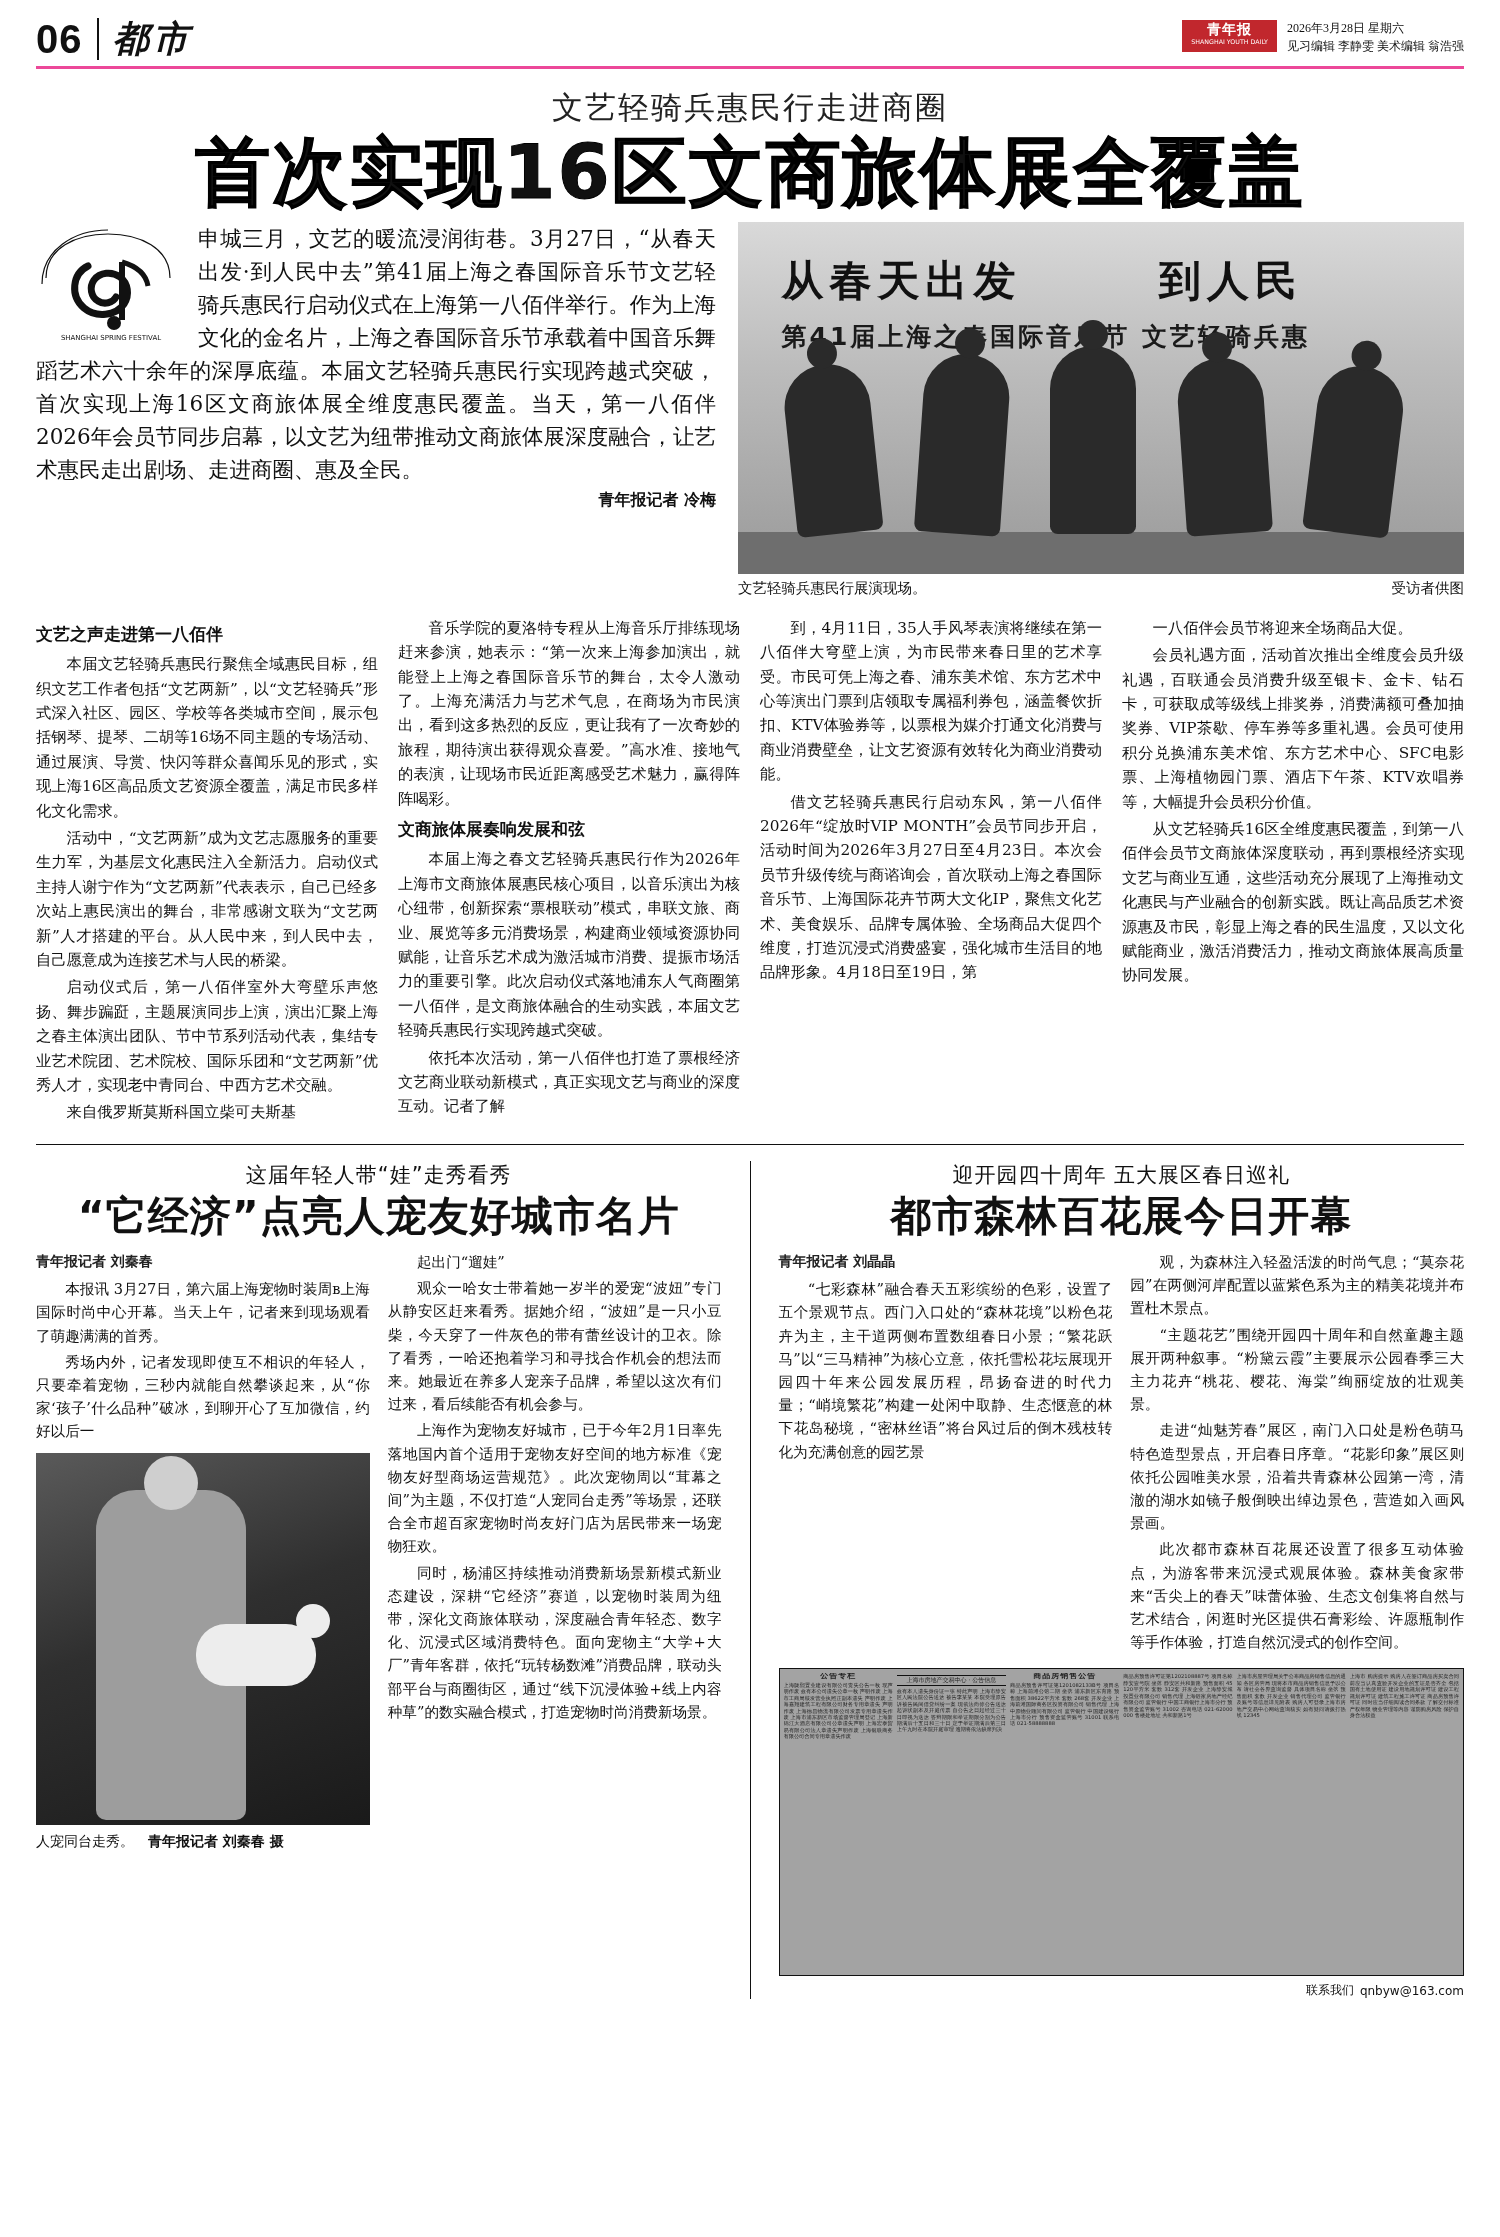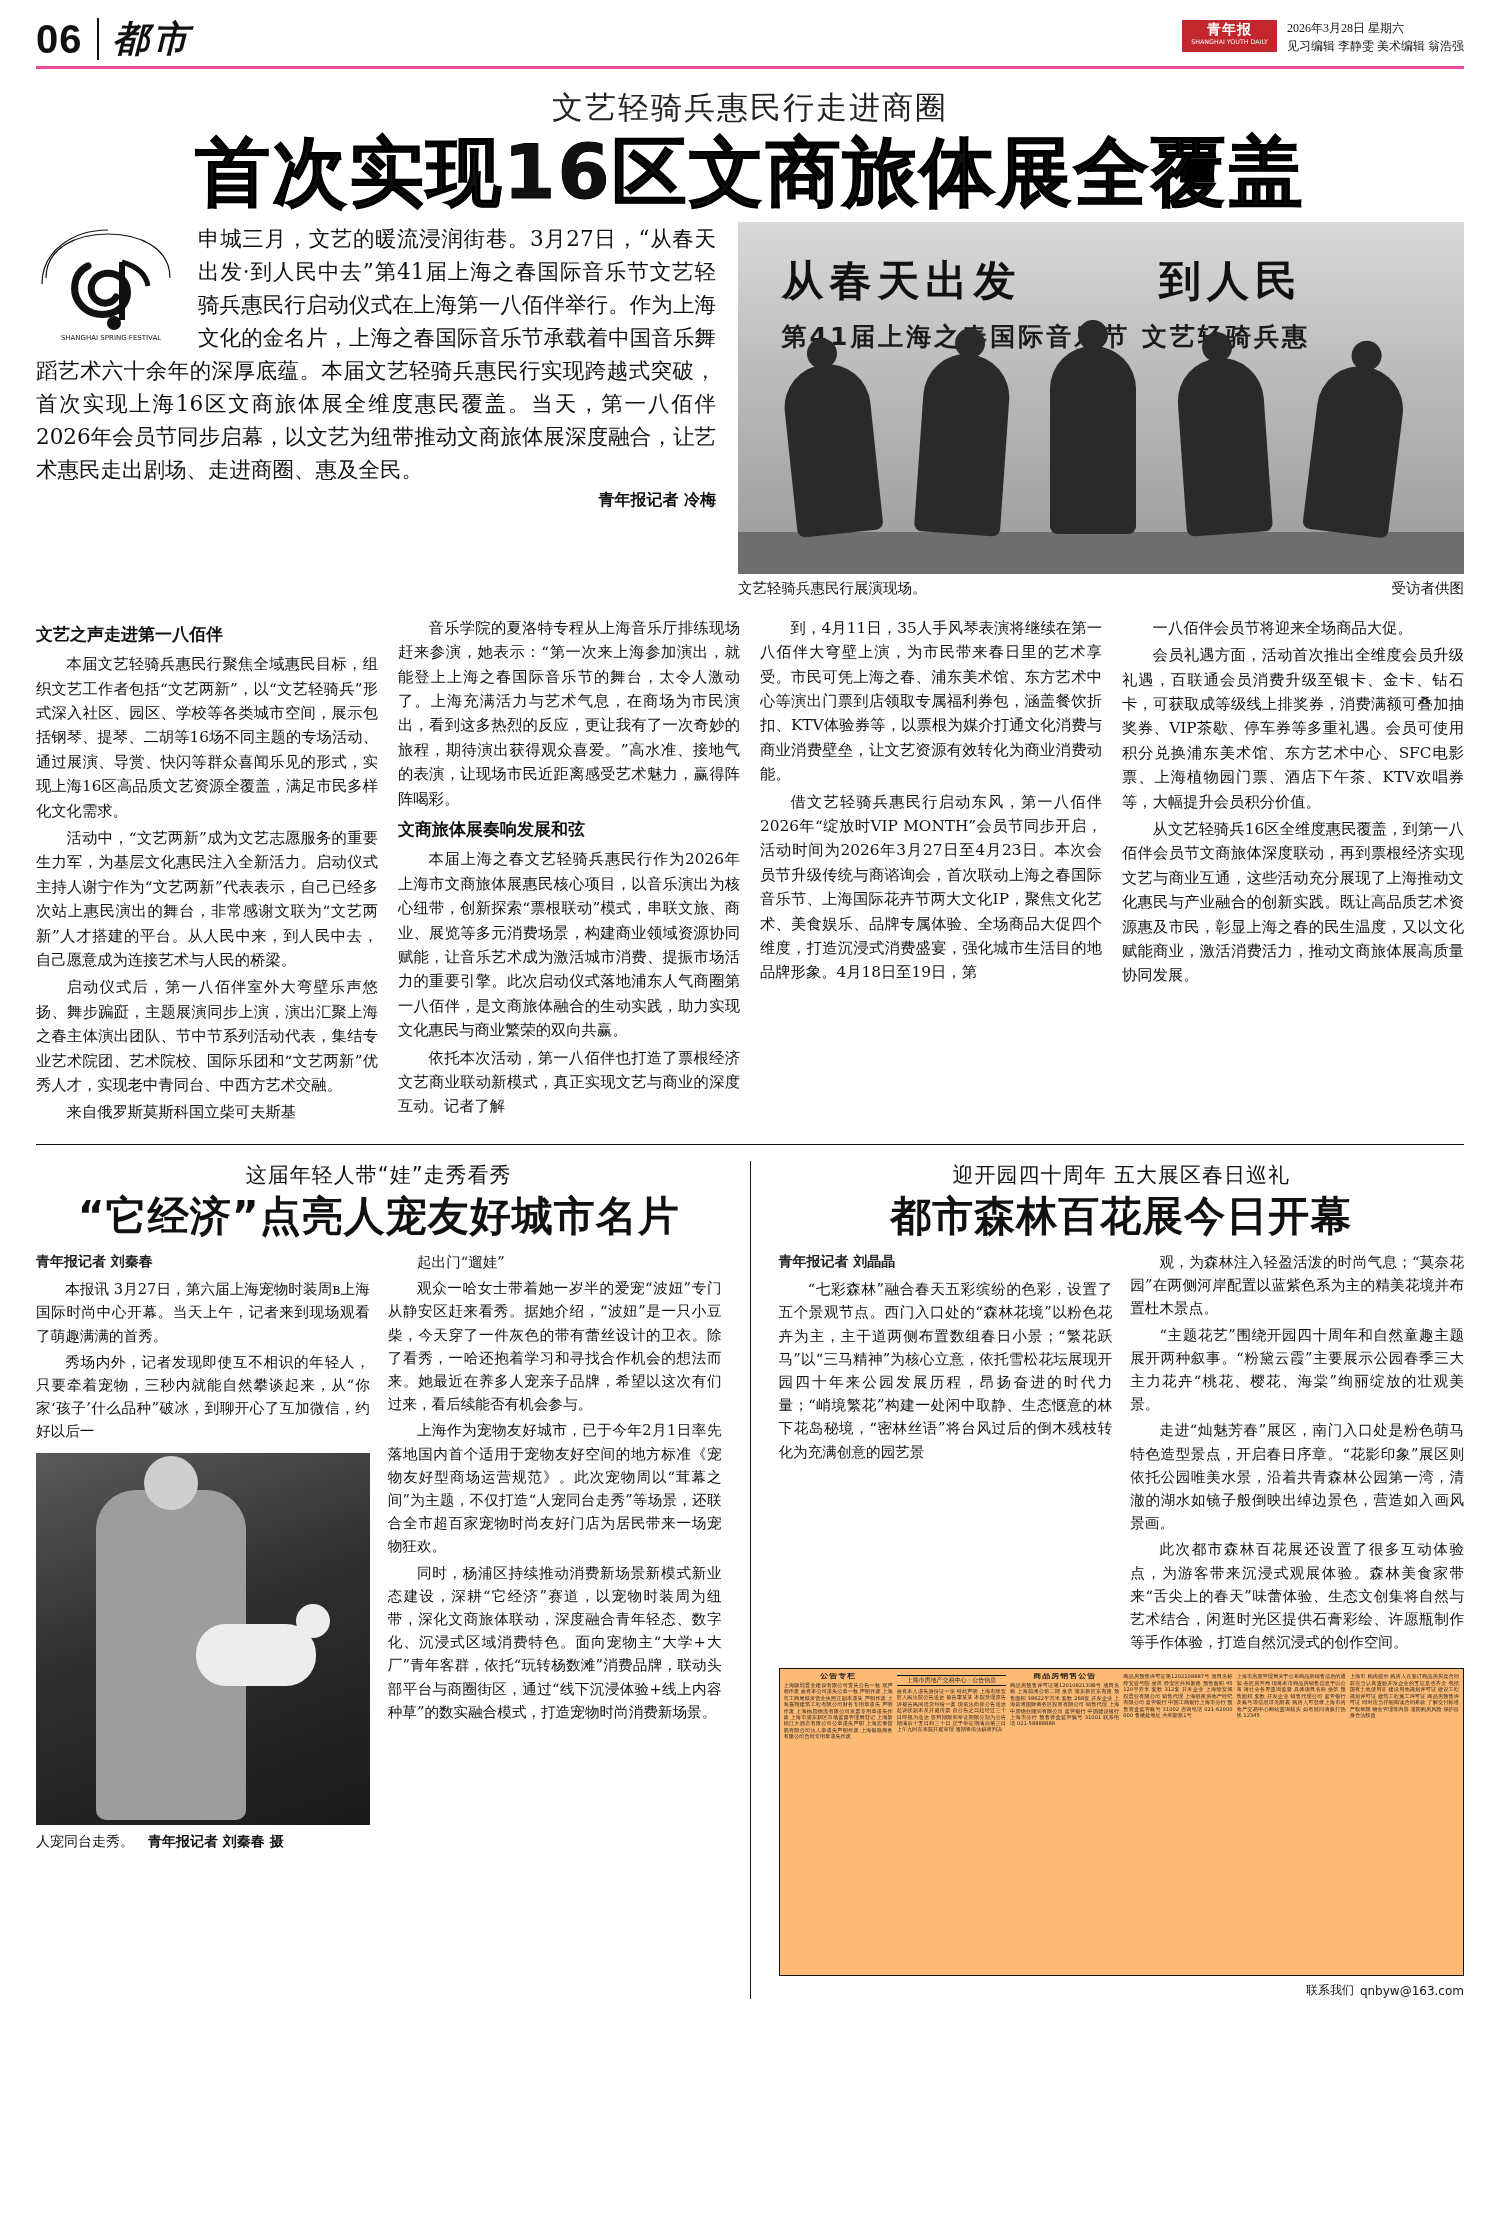--- a/index.html
+++ b/index.html
@@ -237,21 +237,21 @@
 
   
   .classifieds{
     border:1px solid #111;
     margin-top:12px;
     padding:4px 4px 2px 4px;
     display:flex;
     gap:4px;
     height:300px;
     overflow:hidden;
-    background:#fdba74;
+    background:#a3a3a3;
   }
   .cl-col{
     flex:1;
     font-size:5.2px;
     line-height:6.4px;
     text-align:justify;
     color:#222;
     font-family:"DejaVu Sans","Liberation Sans",sans-serif;
     word-break:break-all;
     overflow:hidden;
@@ -341,21 +341,21 @@
     <div class="col">
       <div class="sub-head">文艺之声走进第一八佰伴</div>
       <p>本届文艺轻骑兵惠民行聚焦全域惠民目标，组织文艺工作者包括“文艺两新”，以“文艺轻骑兵”形式深入社区、园区、学校等各类城市空间，展示包括钢琴、提琴、二胡等16场不同主题的专场活动、通过展演、导赏、快闪等群众喜闻乐见的形式，实现上海16区高品质文艺资源全覆盖，满足市民多样化文化需求。</p>
       <p>活动中，“文艺两新”成为文艺志愿服务的重要生力军，为基层文化惠民注入全新活力。启动仪式主持人谢宁作为“文艺两新”代表表示，自己已经多次站上惠民演出的舞台，非常感谢文联为“文艺两新”人才搭建的平台。从人民中来，到人民中去，自己愿意成为连接艺术与人民的桥梁。</p>
       <p>启动仪式后，第一八佰伴室外大弯壁乐声悠扬、舞步蹁跹，主题展演同步上演，演出汇聚上海之春主体演出团队、节中节系列活动代表，集结专业艺术院团、艺术院校、国际乐团和“文艺两新”优秀人才，实现老中青同台、中西方艺术交融。</p>
       <p>来自俄罗斯莫斯科国立柴可夫斯基</p>
     </div>
     <div class="col">
       <p>音乐学院的夏洛特专程从上海音乐厅排练现场赶来参演，她表示：“第一次来上海参加演出，就能登上上海之春国际音乐节的舞台，太令人激动了。上海充满活力与艺术气息，在商场为市民演出，看到这多热烈的反应，更让我有了一次奇妙的旅程，期待演出获得观众喜爱。”高水准、接地气的表演，让现场市民近距离感受艺术魅力，赢得阵阵喝彩。</p>
       <div class="sub-head">文商旅体展奏响发展和弦</div>
-      <p>本届上海之春文艺轻骑兵惠民行作为2026年上海市文商旅体展惠民核心项目，以音乐演出为核心纽带，创新探索“票根联动”模式，串联文旅、商业、展览等多元消费场景，构建商业领域资源协同赋能，让音乐艺术成为激活城市消费、提振市场活力的重要引擎。此次启动仪式落地浦东人气商圈第一八佰伴，是文商旅体融合的生动实践，助力实现文化惠民与商业繁荣的双向共赢。</p>
+      <p>本届上海之春文艺轻骑兵惠民行作为2026年上海市文商旅体展惠民核心项目，以音乐演出为核心纽带，创新探索“票根联动”模式，串联文旅、商业、展览等多元消费场景，构建商业领域资源协同赋能，让音乐艺术成为激活城市消费、提振市场活力的重要引擎。此次启动仪式落地浦东人气商圈第一八佰伴，是文商旅体融合的生动实践，本届文艺轻骑兵惠民行实现跨越式突破。</p>
       <p>依托本次活动，第一八佰伴也打造了票根经济文艺商业联动新模式，真正实现文艺与商业的深度互动。记者了解</p>
     </div>
     <div class="col">
       <p>到，4月11日，35人手风琴表演将继续在第一八佰伴大穹壁上演，为市民带来春日里的艺术享受。市民可凭上海之春、浦东美术馆、东方艺术中心等演出门票到店领取专属福利券包，涵盖餐饮折扣、KTV体验券等，以票根为媒介打通文化消费与商业消费壁垒，让文艺资源有效转化为商业消费动能。</p>
       <p>借文艺轻骑兵惠民行启动东风，第一八佰伴2026年“绽放时VIP MONTH”会员节同步开启，活动时间为2026年3月27日至4月23日。本次会员节升级传统与商谘询会，首次联动上海之春国际音乐节、上海国际花卉节两大文化IP，聚焦文化艺术、美食娱乐、品牌专属体验、全场商品大促四个维度，打造沉浸式消费盛宴，强化城市生活目的地品牌形象。4月18日至19日，第</p>
     </div>
     <div class="col">
       <p>一八佰伴会员节将迎来全场商品大促。</p>
       <p>会员礼遇方面，活动首次推出全维度会员升级礼遇，百联通会员消费升级至银卡、金卡、钻石卡，可获取成等级线上排奖券，消费满额可叠加抽奖券、VIP茶歇、停车券等多重礼遇。会员可使用积分兑换浦东美术馆、东方艺术中心、SFC电影票、上海植物园门票、酒店下午茶、KTV欢唱券等，大幅提升会员积分价值。</p>
       <p>从文艺轻骑兵16区全维度惠民覆盖，到第一八佰伴会员节文商旅体深度联动，再到票根经济实现文艺与商业互通，这些活动充分展现了上海推动文化惠民与产业融合的创新实践。既让高品质艺术资源惠及市民，彰显上海之春的民生温度，又以文化赋能商业，激活消费活力，推动文商旅体展高质量协同发展。</p>

